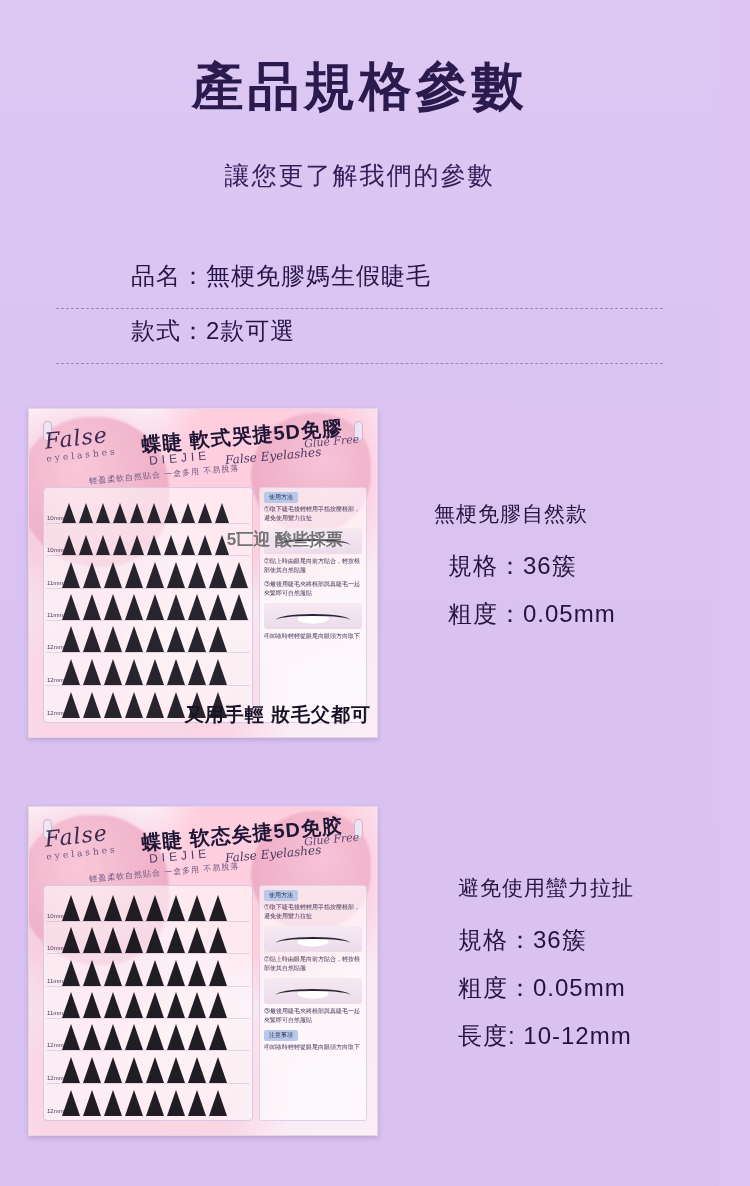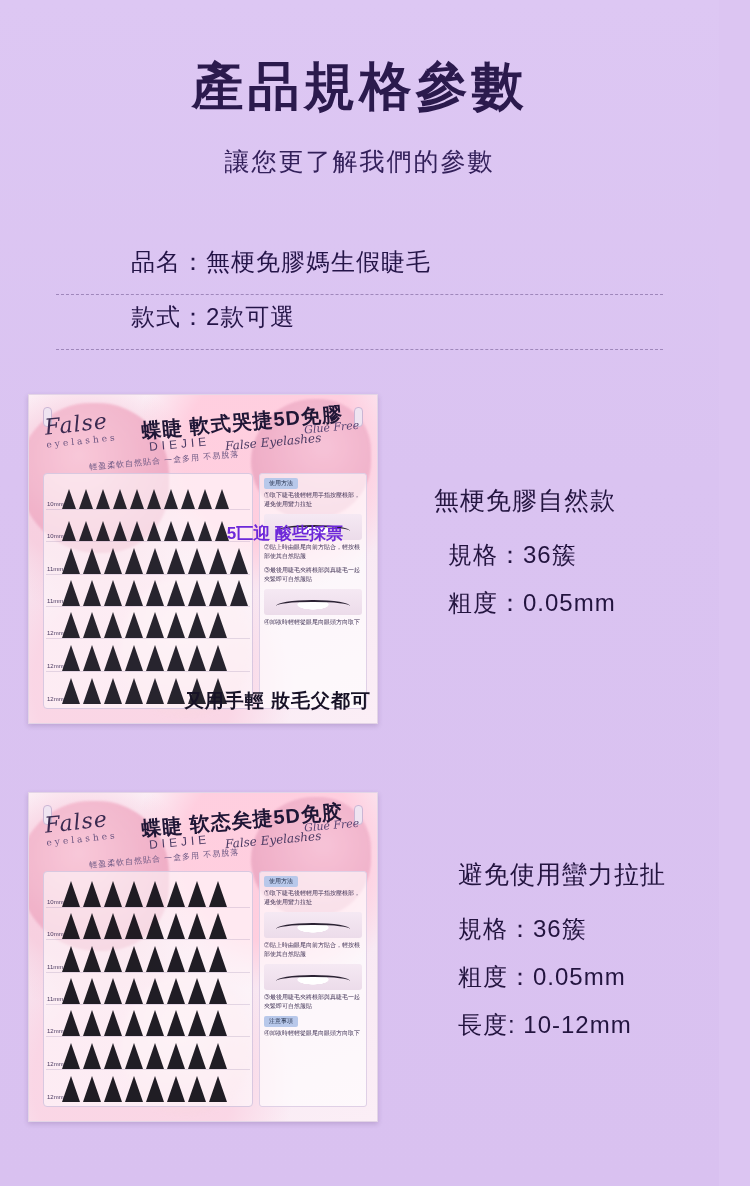--- a/index.html
+++ b/index.html
@@ -29,21 +29,21 @@
   }
   .main-title {
     font-size: 52px;
     font-weight: bold;
     letter-spacing: 4px;
     color: #2b1a4d;
     line-height: 1.1;
     margin: 0;
   }
   .sub-title {
-    margin-top: 30px;
+    margin-top: 44px;
     font-size: 25px;
     color: #33205a;
     letter-spacing: 2px;
   }
 
   
   .spec-block {
     margin-top: 62px;
     padding: 0 56px;
   }
@@ -292,36 +292,36 @@
     right: 6px; bottom: 10px;
     font-size: 19px;
     font-weight: bold;
     color: #171226;
     line-height: 1.25;
     text-align: right;
     letter-spacing: 1px;
   }
   .mid-note {
     position: absolute;
-    right: 34px; top: 128px;
+    right: 34px; top: 120px;
     font-size: 17px;
     font-weight: bold;
-    color: #6d28d9;
+    color: #737373;
     line-height: 1.25;
     text-align: left;
   }
 
   
   .desc {
     flex: 1;
     padding-left: 56px;
     color: #23143f;
   }
   .desc-title {
-    font-size: 25px;
+    font-size: 21px;
     letter-spacing: 1px;
     margin-bottom: 22px;
   }
   .desc-line {
     font-size: 24px;
     letter-spacing: 1px;
     margin-bottom: 16px;
     padding-left: 14px;
   }
   .desc.second .desc-title,

